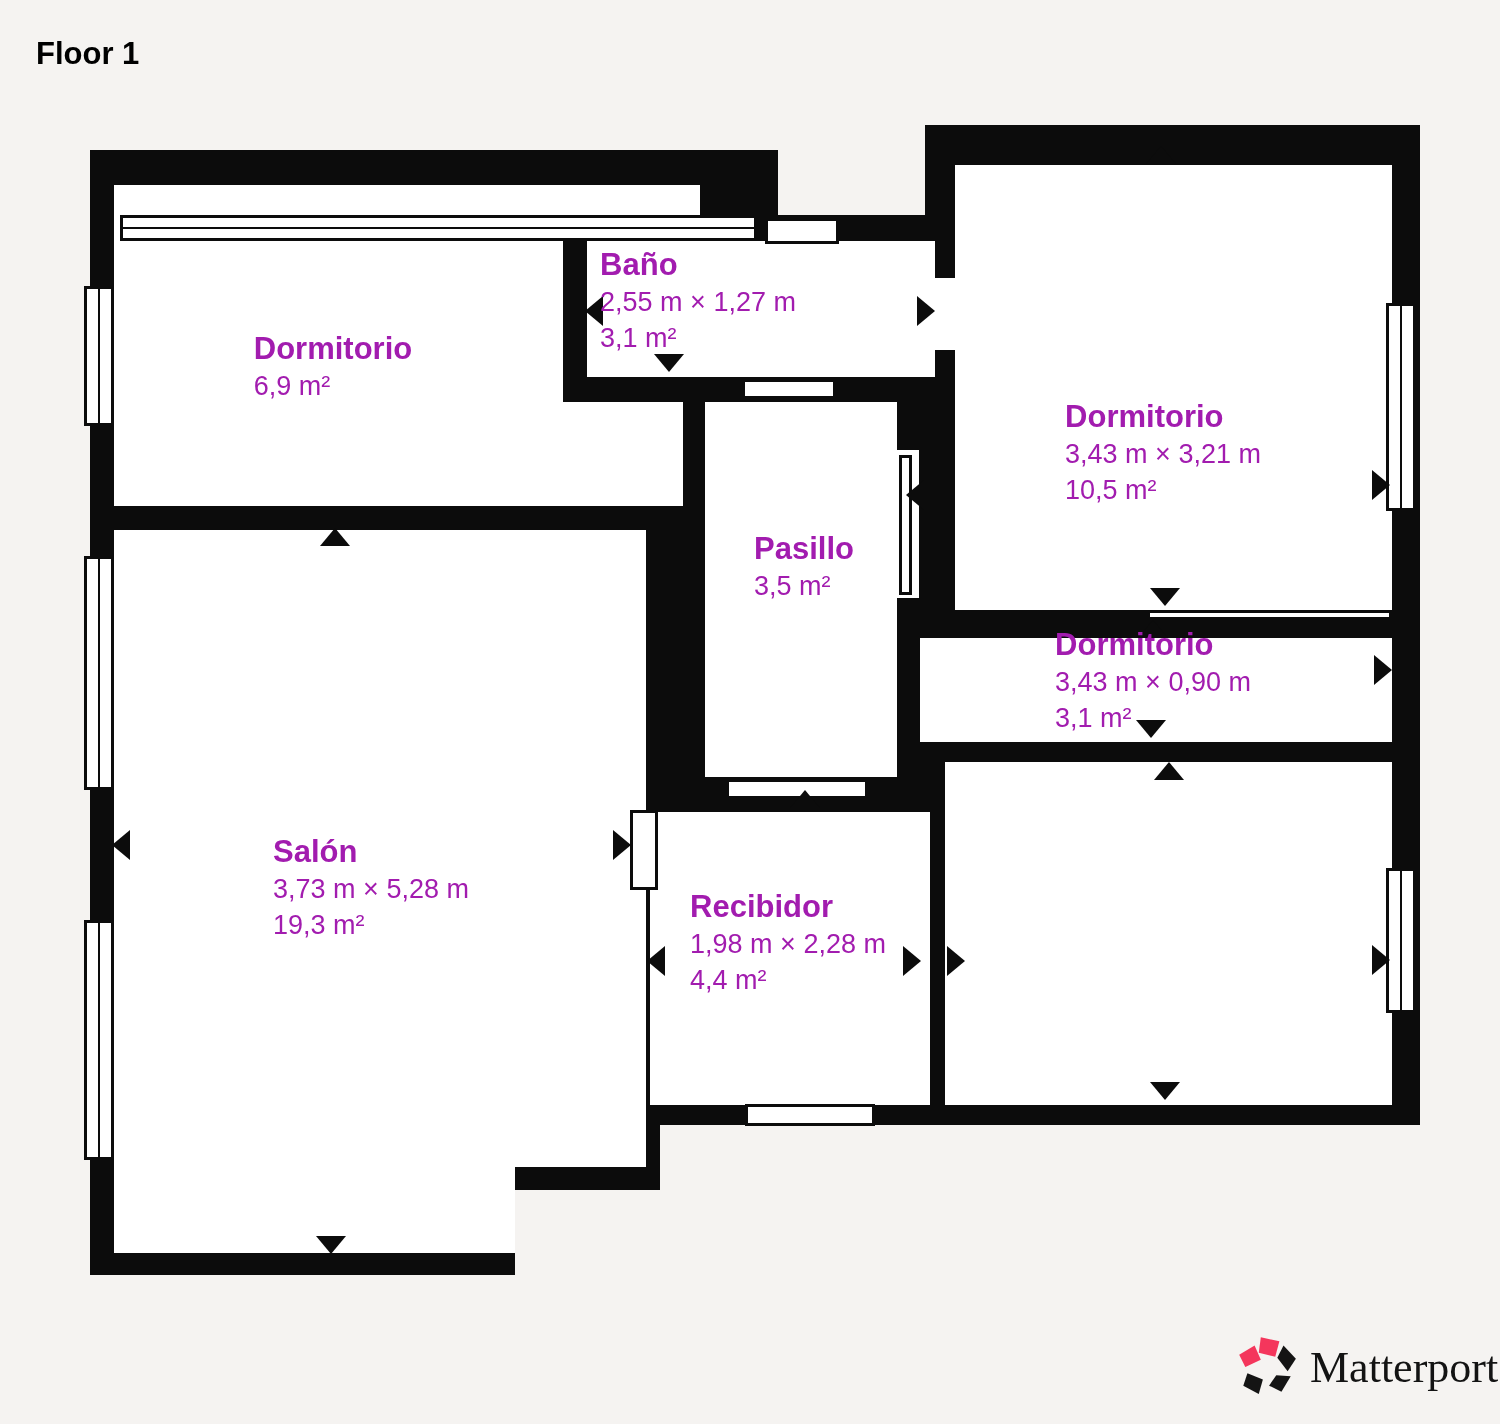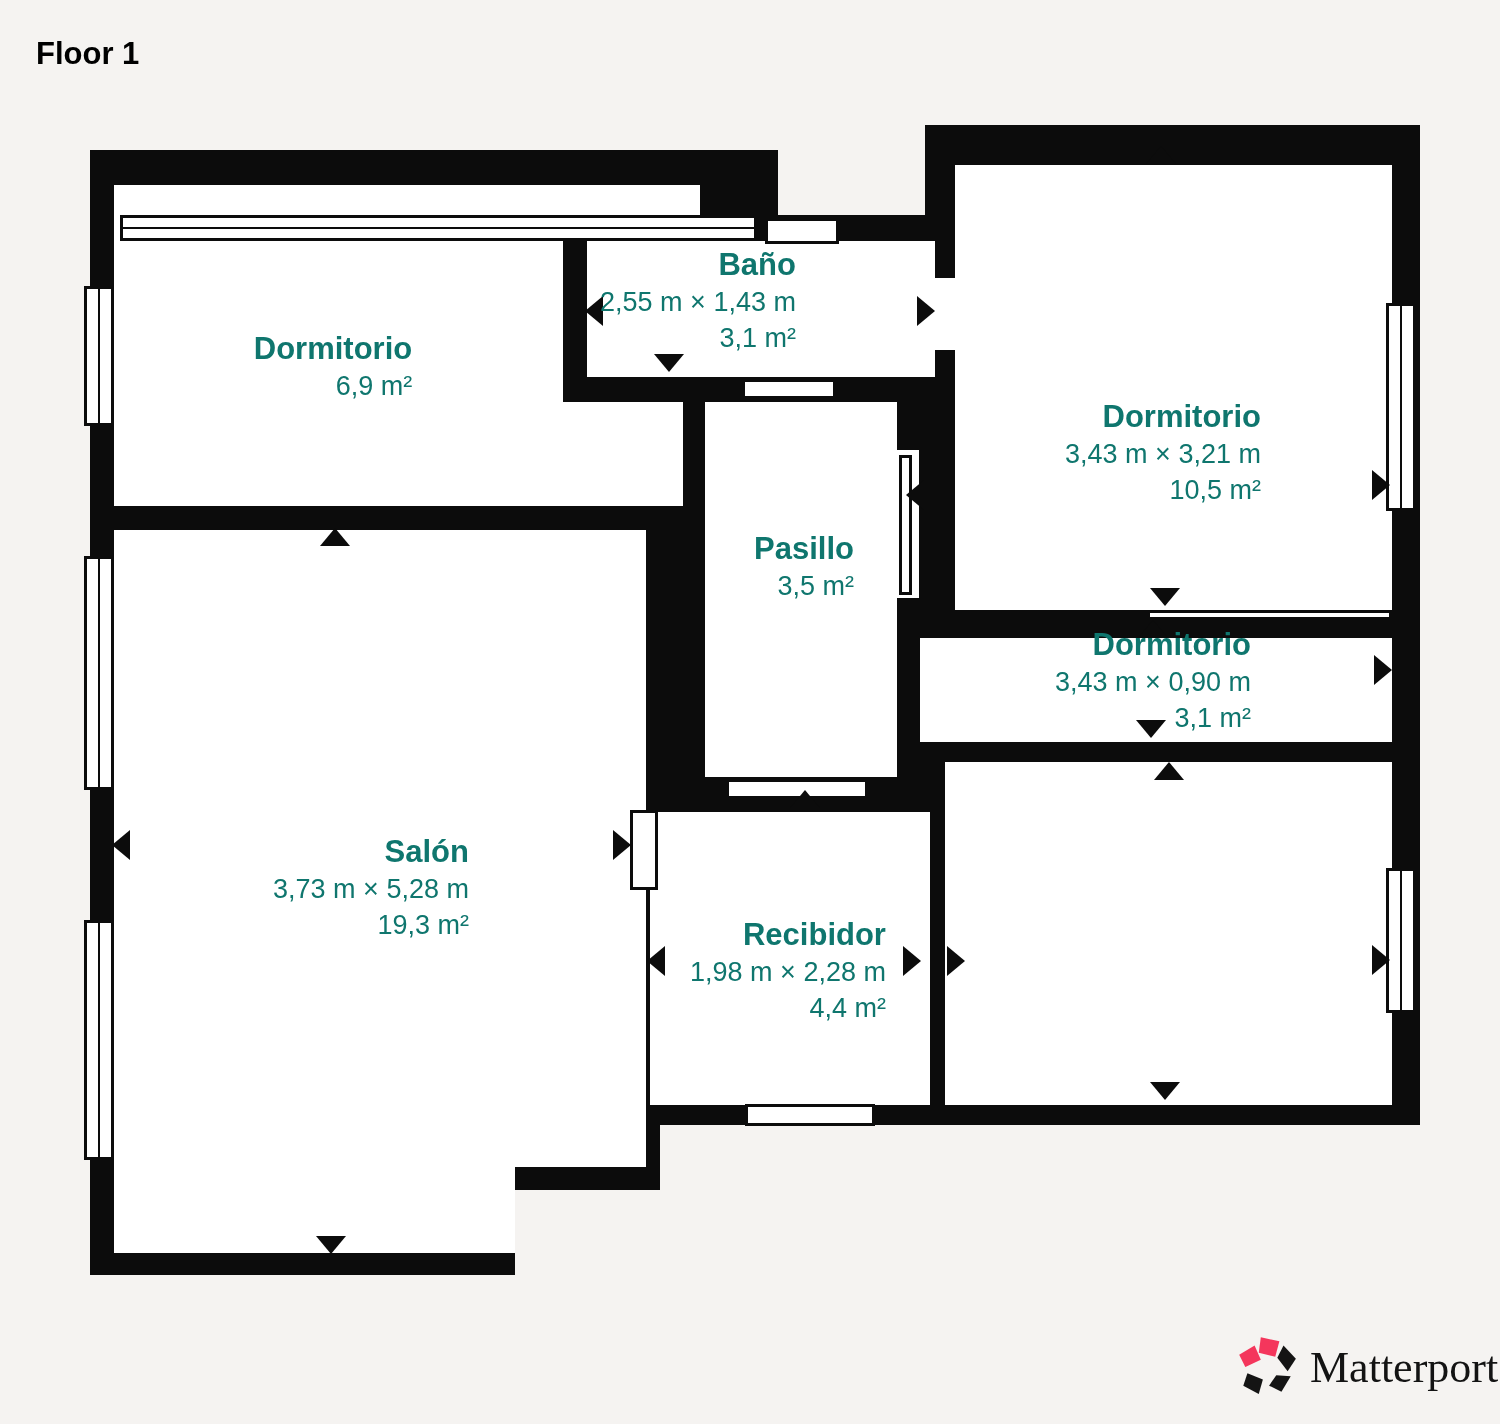--- a/index.html
+++ b/index.html
@@ -12,21 +12,21 @@
   .gap{position:absolute;background:#ffffff;z-index:4;}
   .thr{position:absolute;background:#ffffff;border:3px solid #0c0c0c;box-sizing:border-box;z-index:5;}
   .win{position:absolute;background:#ffffff;border:3px solid #0c0c0c;box-sizing:border-box;z-index:5;}
   .win.v::after{content:"";position:absolute;left:50%;top:0;bottom:0;width:2px;background:#0c0c0c;transform:translateX(-50%);}
   .win.h::after{content:"";position:absolute;top:50%;left:0;right:0;height:2px;background:#0c0c0c;transform:translateY(-50%);}
   .arr{position:absolute;width:0;height:0;z-index:6;}
   .arr.up{border-left:15px solid transparent;border-right:15px solid transparent;border-bottom:18px solid #0c0c0c;}
   .arr.down{border-left:15px solid transparent;border-right:15px solid transparent;border-top:18px solid #0c0c0c;}
   .arr.left{border-top:15px solid transparent;border-bottom:15px solid transparent;border-right:18px solid #0c0c0c;}
   .arr.right{border-top:15px solid transparent;border-bottom:15px solid transparent;border-left:18px solid #0c0c0c;}
-  .room-label{position:absolute;z-index:7;transform:translateX(-50%);text-align:right;color:#0f766e;white-space:nowrap;}
+  .room-label{position:absolute;z-index:7;transform:translateX(-50%);text-align:left;color:#a21caf;white-space:nowrap;}
   .room-label .name{font-weight:bold;font-size:31px;line-height:38px;}
   .room-label .dims,.room-label .area{font-size:27px;line-height:36px;}
   .floor-title{position:absolute;left:36px;top:36px;font-size:31px;font-weight:bold;color:#000000;z-index:8;}
   .watermark{position:absolute;left:578px;top:672px;z-index:9;font-family:"DejaVu Sans Mono",monospace;
              font-weight:bold;font-size:58px;letter-spacing:4px;color:#a9a9a9;}
   .brand{position:absolute;left:1234px;top:1332px;z-index:8;display:flex;align-items:center;}
   .brand-text{font-family:"Liberation Serif",serif;font-size:44px;color:#131313;margin-left:10px;}
 </style>
 </head>
 <body>
@@ -96,21 +96,21 @@
   <div class="arr right" style="left:947px;top:946px;"></div>
   <div class="arr up" style="left:790px;top:790px;"></div>
   <div class="arr right" style="left:613px;top:830px;"></div>
 
   <div class="room-label" style="left:333px;top:330px;">
     <div class="name">Dormitorio</div>
     <div class="area">6,9 m²</div>
   </div>
   <div class="room-label" style="left:698px;top:246px;">
     <div class="name">Baño</div>
-    <div class="dims">2,55 m × 1,43 m</div>
+    <div class="dims">2,55 m × 1,27 m</div>
     <div class="area">3,1 m²</div>
   </div>
   <div class="room-label" style="left:1163px;top:398px;">
     <div class="name">Dormitorio</div>
     <div class="dims">3,43 m × 3,21 m</div>
     <div class="area">10,5 m²</div>
   </div>
   <div class="room-label" style="left:804px;top:530px;">
     <div class="name">Pasillo</div>
     <div class="area">3,5 m²</div>
@@ -118,21 +118,21 @@
   <div class="room-label" style="left:1153px;top:626px;">
     <div class="name">Dormitorio</div>
     <div class="dims">3,43 m × 0,90 m</div>
     <div class="area">3,1 m²</div>
   </div>
   <div class="room-label" style="left:371px;top:833px;">
     <div class="name">Salón</div>
     <div class="dims">3,73 m × 5,28 m</div>
     <div class="area">19,3 m²</div>
   </div>
-  <div class="room-label" style="left:788px;top:916px;">
+  <div class="room-label" style="left:788px;top:888px;">
     <div class="name">Recibidor</div>
     <div class="dims">1,98 m × 2,28 m</div>
     <div class="area">4,4 m²</div>
   </div>
 
 
   <div class="brand">
     <span>
       <svg width="66" height="66" viewBox="0 0 64 64">
         <polygon points="26,5 44,9 40,24 24,20" fill="#f4365c"></polygon>

